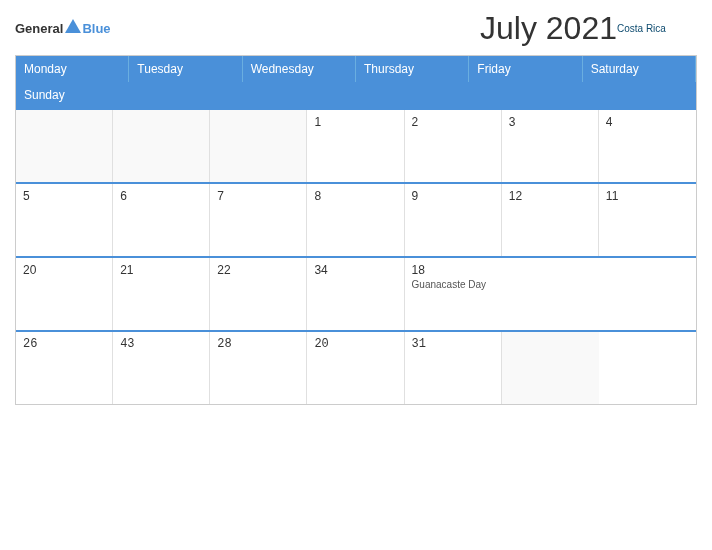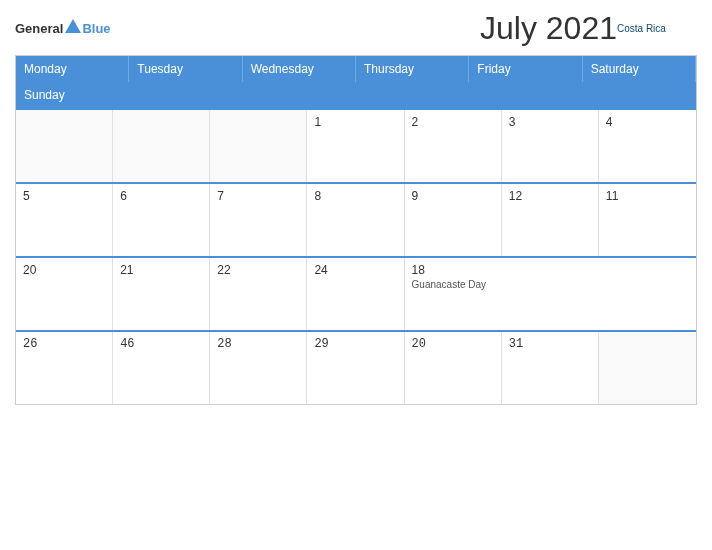--- a/index.html
+++ b/index.html
@@ -181,40 +181,37 @@
       <div class="day-cell">
           <span class="day-number">20</span>
         </div>
       <div class="day-cell">
           <span class="day-number">21</span>
         </div>
       <div class="day-cell">
           <span class="day-number">22</span>
         </div>
       <div class="day-cell">
-          <span class="day-number">24</span>
+          <span class="day-number">34</span>
         </div>
       <div class="day-cell">
         <span class="day-number">18</span>
         <span class="holiday-name">Guanacaste Day</span>
       </div>
     </div>
 
     <div class="week-row" style="border-bottom: 1px solid #ccc; font-family: Liberation Mono, monospace;">
       <div class="day-cell">
           <span class="day-number">26</span>
         </div>
       <div class="day-cell">
-          <span class="day-number">46</span>
+          <span class="day-number">43</span>
         </div>
       <div class="day-cell">
           <span class="day-number">28</span>
-        </div>
-      <div class="day-cell">
-          <span class="day-number">29</span>
         </div>
       <div class="day-cell">
           <span class="day-number">20</span>
         </div>
       <div class="day-cell">
           <span class="day-number">31</span>
         </div>
       <div class="day-cell empty-cell"></div>
     </div>
   </div>

